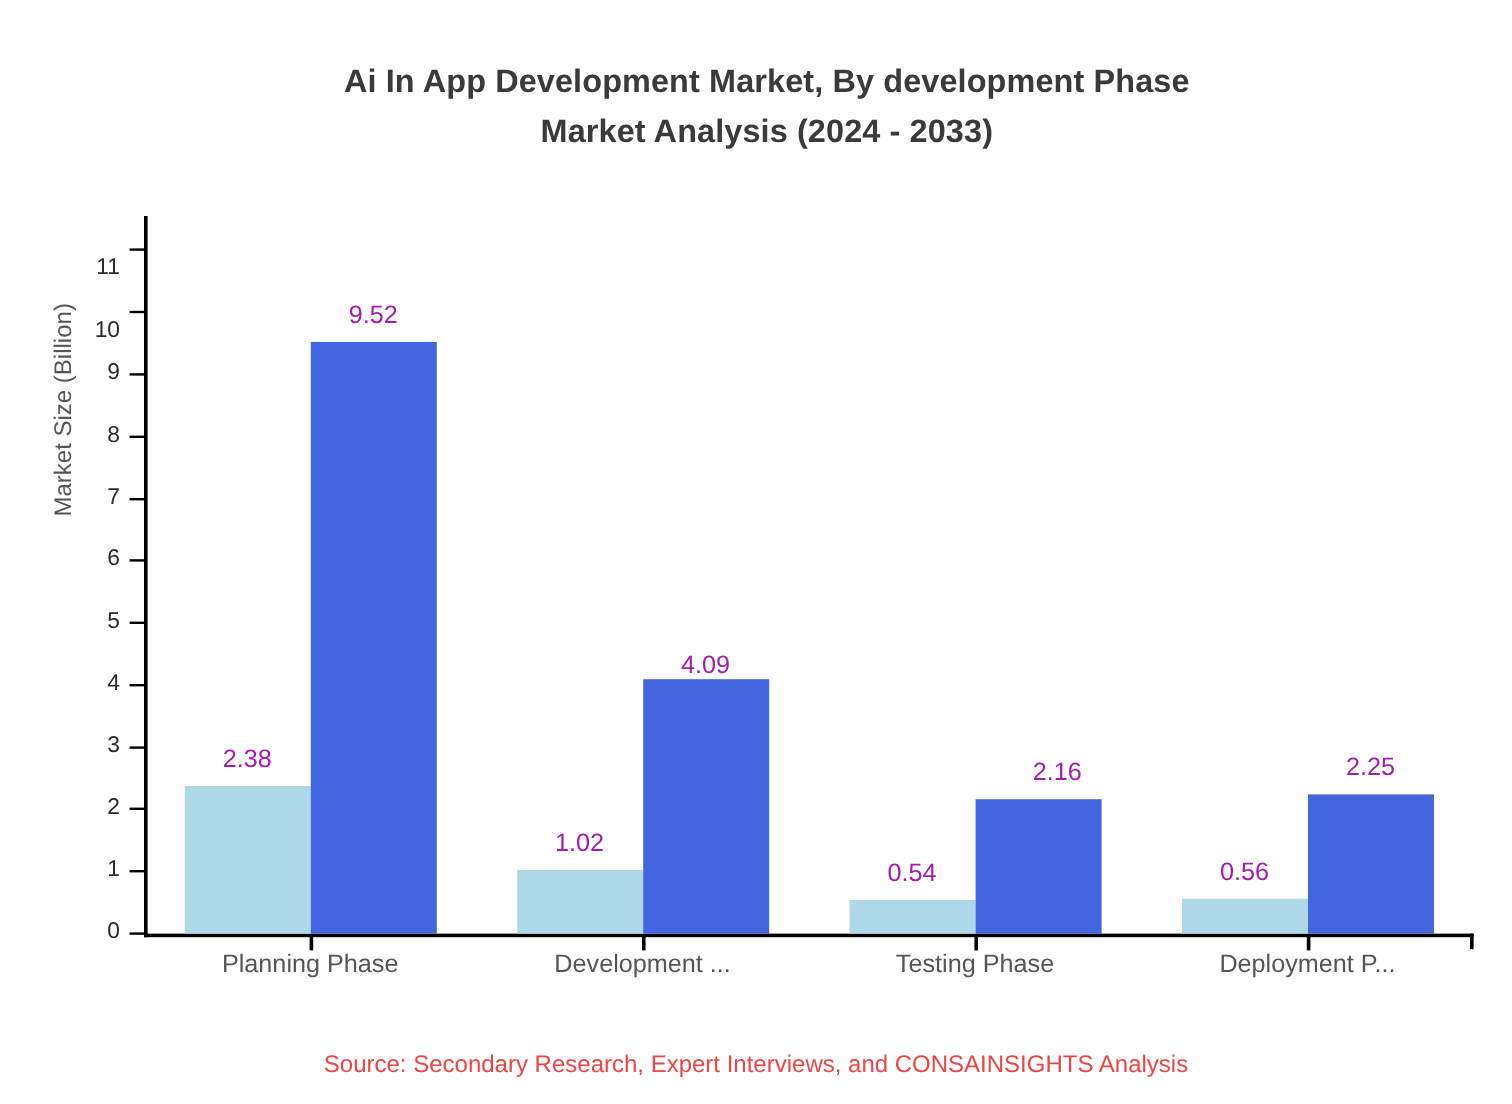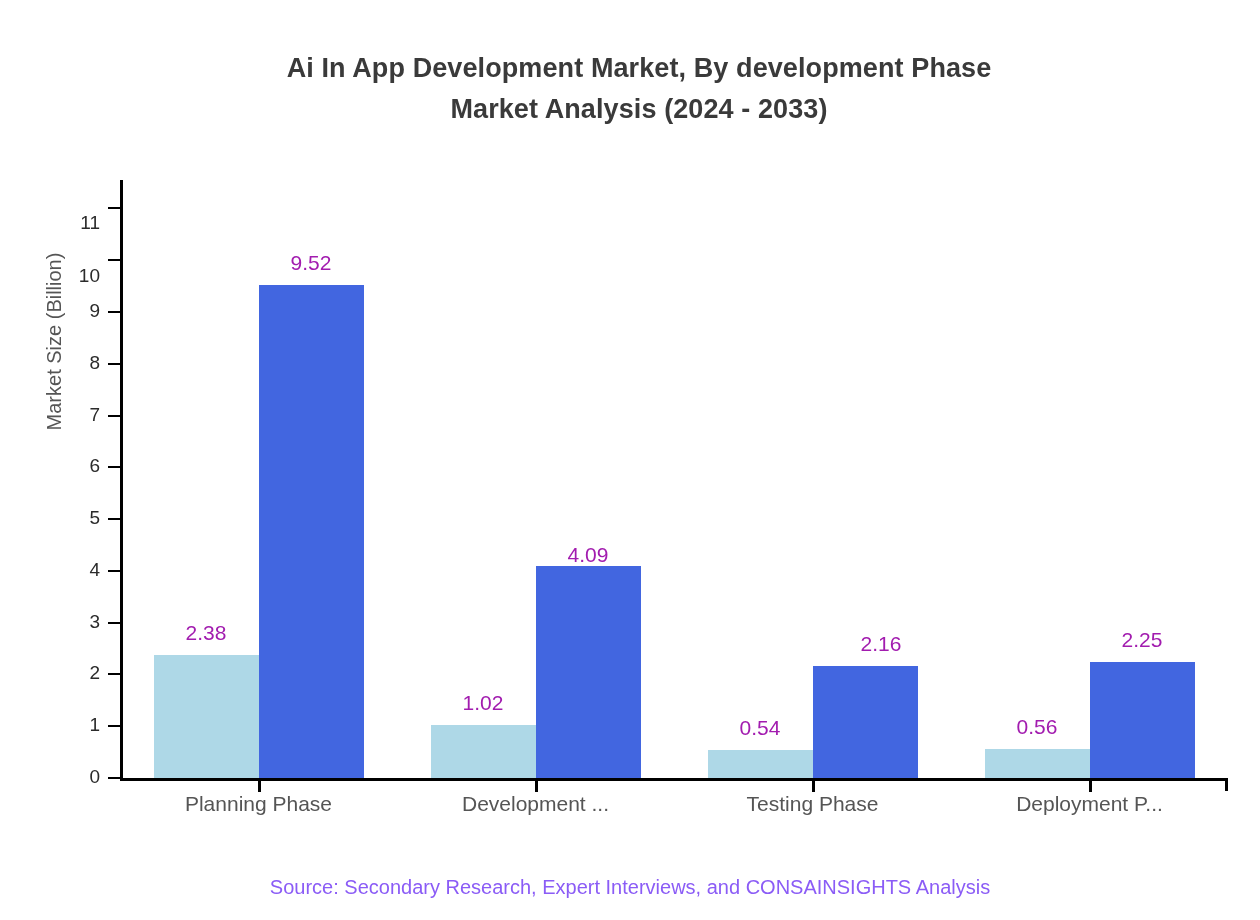--- a/index.html
+++ b/index.html
@@ -163,21 +163,21 @@
   .legend-swatch.sw-2033 { background: #4266e0; }
 
   
   .source-note {
     position: absolute;
     left: 0;
     top: 876px;
     width: 1260px;
     text-align: center;
     font-size: 20px;
-    color: #8b5cf6;
+    color: #ef4444;
   }
 </style>
 </head>
 <body>
 
 <div id="chart-root">
 
   <div class="chart-title">
     <span class="line">Ai In App Development Market, By development Phase</span>
     <span class="line">Market Analysis (2024 - 2033)</span>

